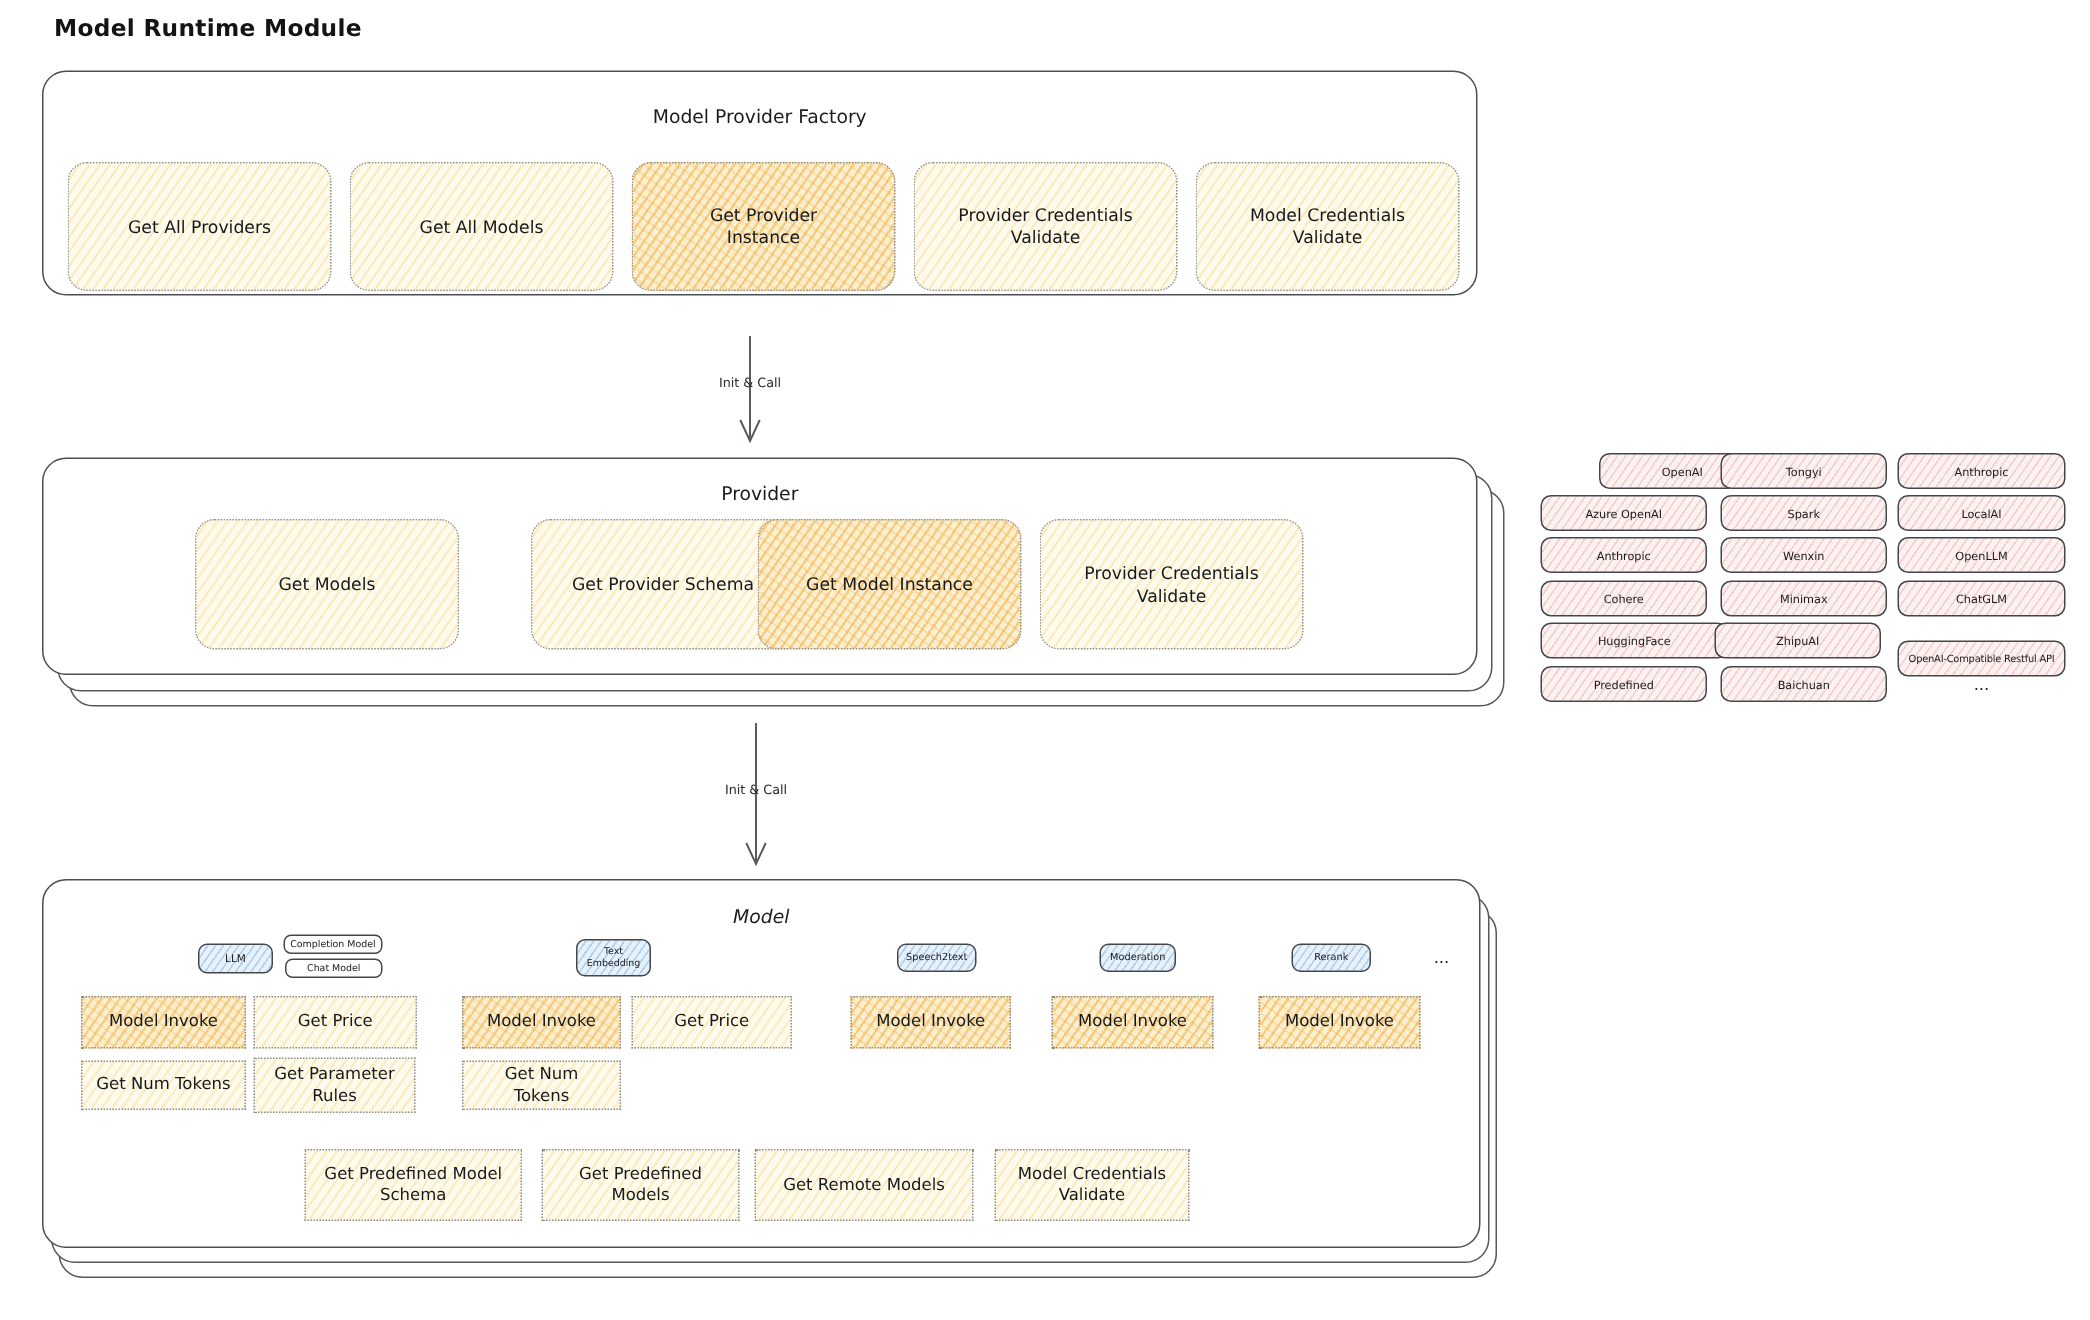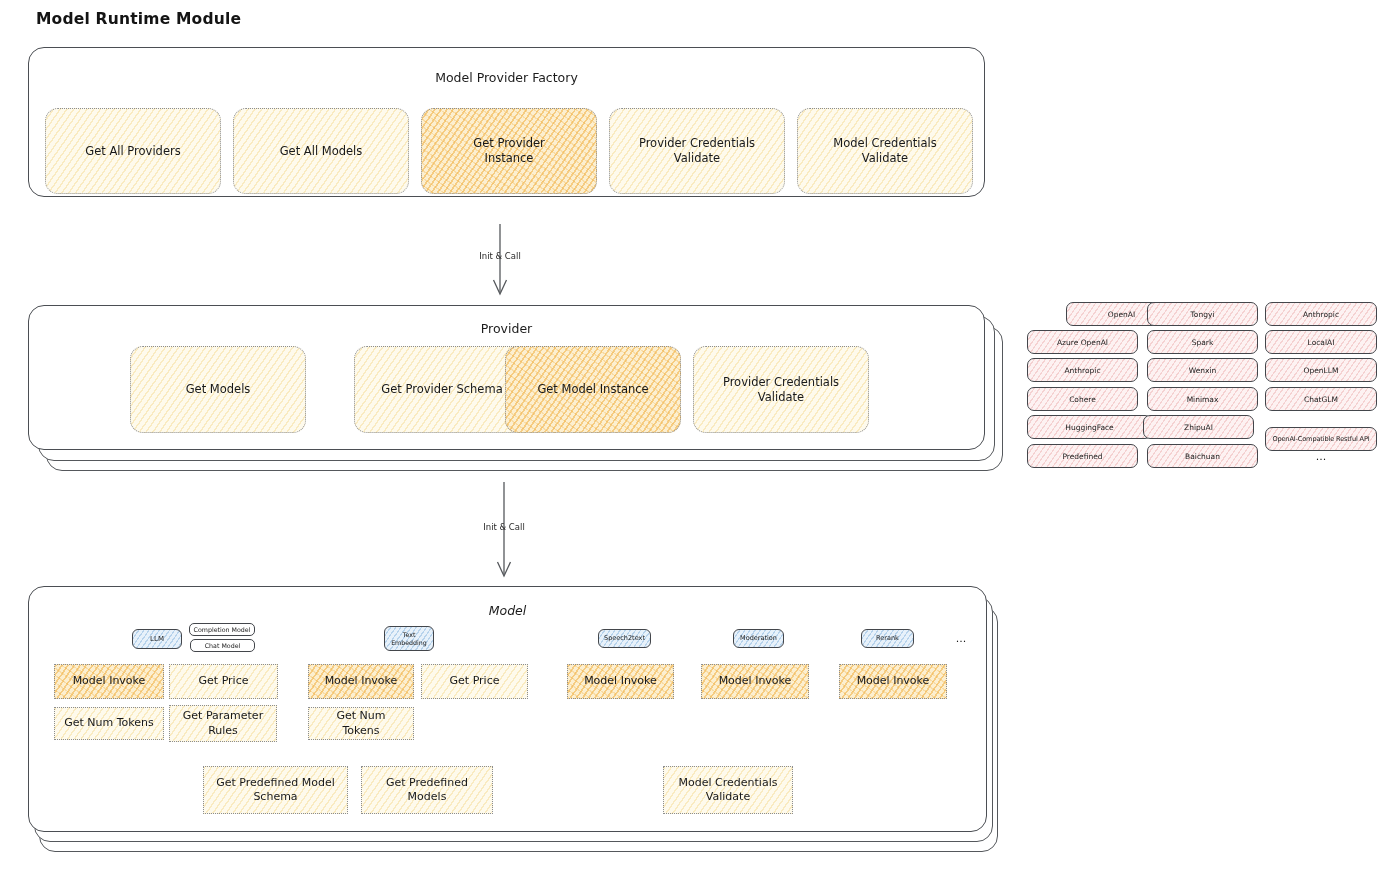--- a/index.html
+++ b/index.html
@@ -128,14 +128,15 @@
   <div class="abs btn hl" style="left:279px;top:77px;width:106px;height:35px;">Model Invoke</div>
   <div class="abs btn" style="left:392px;top:77px;width:107px;height:35px;">Get Price</div>
   <div class="abs btn" style="left:279px;top:120px;width:106px;height:33px;">Get Num Tokens</div>
 
   <div class="abs btn hl" style="left:538px;top:77px;width:107px;height:35px;">Model Invoke</div>
   <div class="abs btn hl" style="left:672px;top:77px;width:108px;height:35px;">Model Invoke</div>
   <div class="abs btn hl" style="left:810px;top:77px;width:108px;height:35px;">Model Invoke</div>
 
   <div class="abs btn" style="left:174px;top:179px;width:145px;height:48px;">Get Predefined Model Schema</div>
   <div class="abs btn" style="left:332px;top:179px;width:132px;height:48px;">Get Predefined Models</div>
+  <div class="abs btn" style="left:474px;top:179px;width:146px;height:48px;">Get Remote Models</div>
   <div class="abs btn" style="left:634px;top:179px;width:130px;height:48px;">Model Credentials Validate</div>
 </div>
 
 </body></html>

